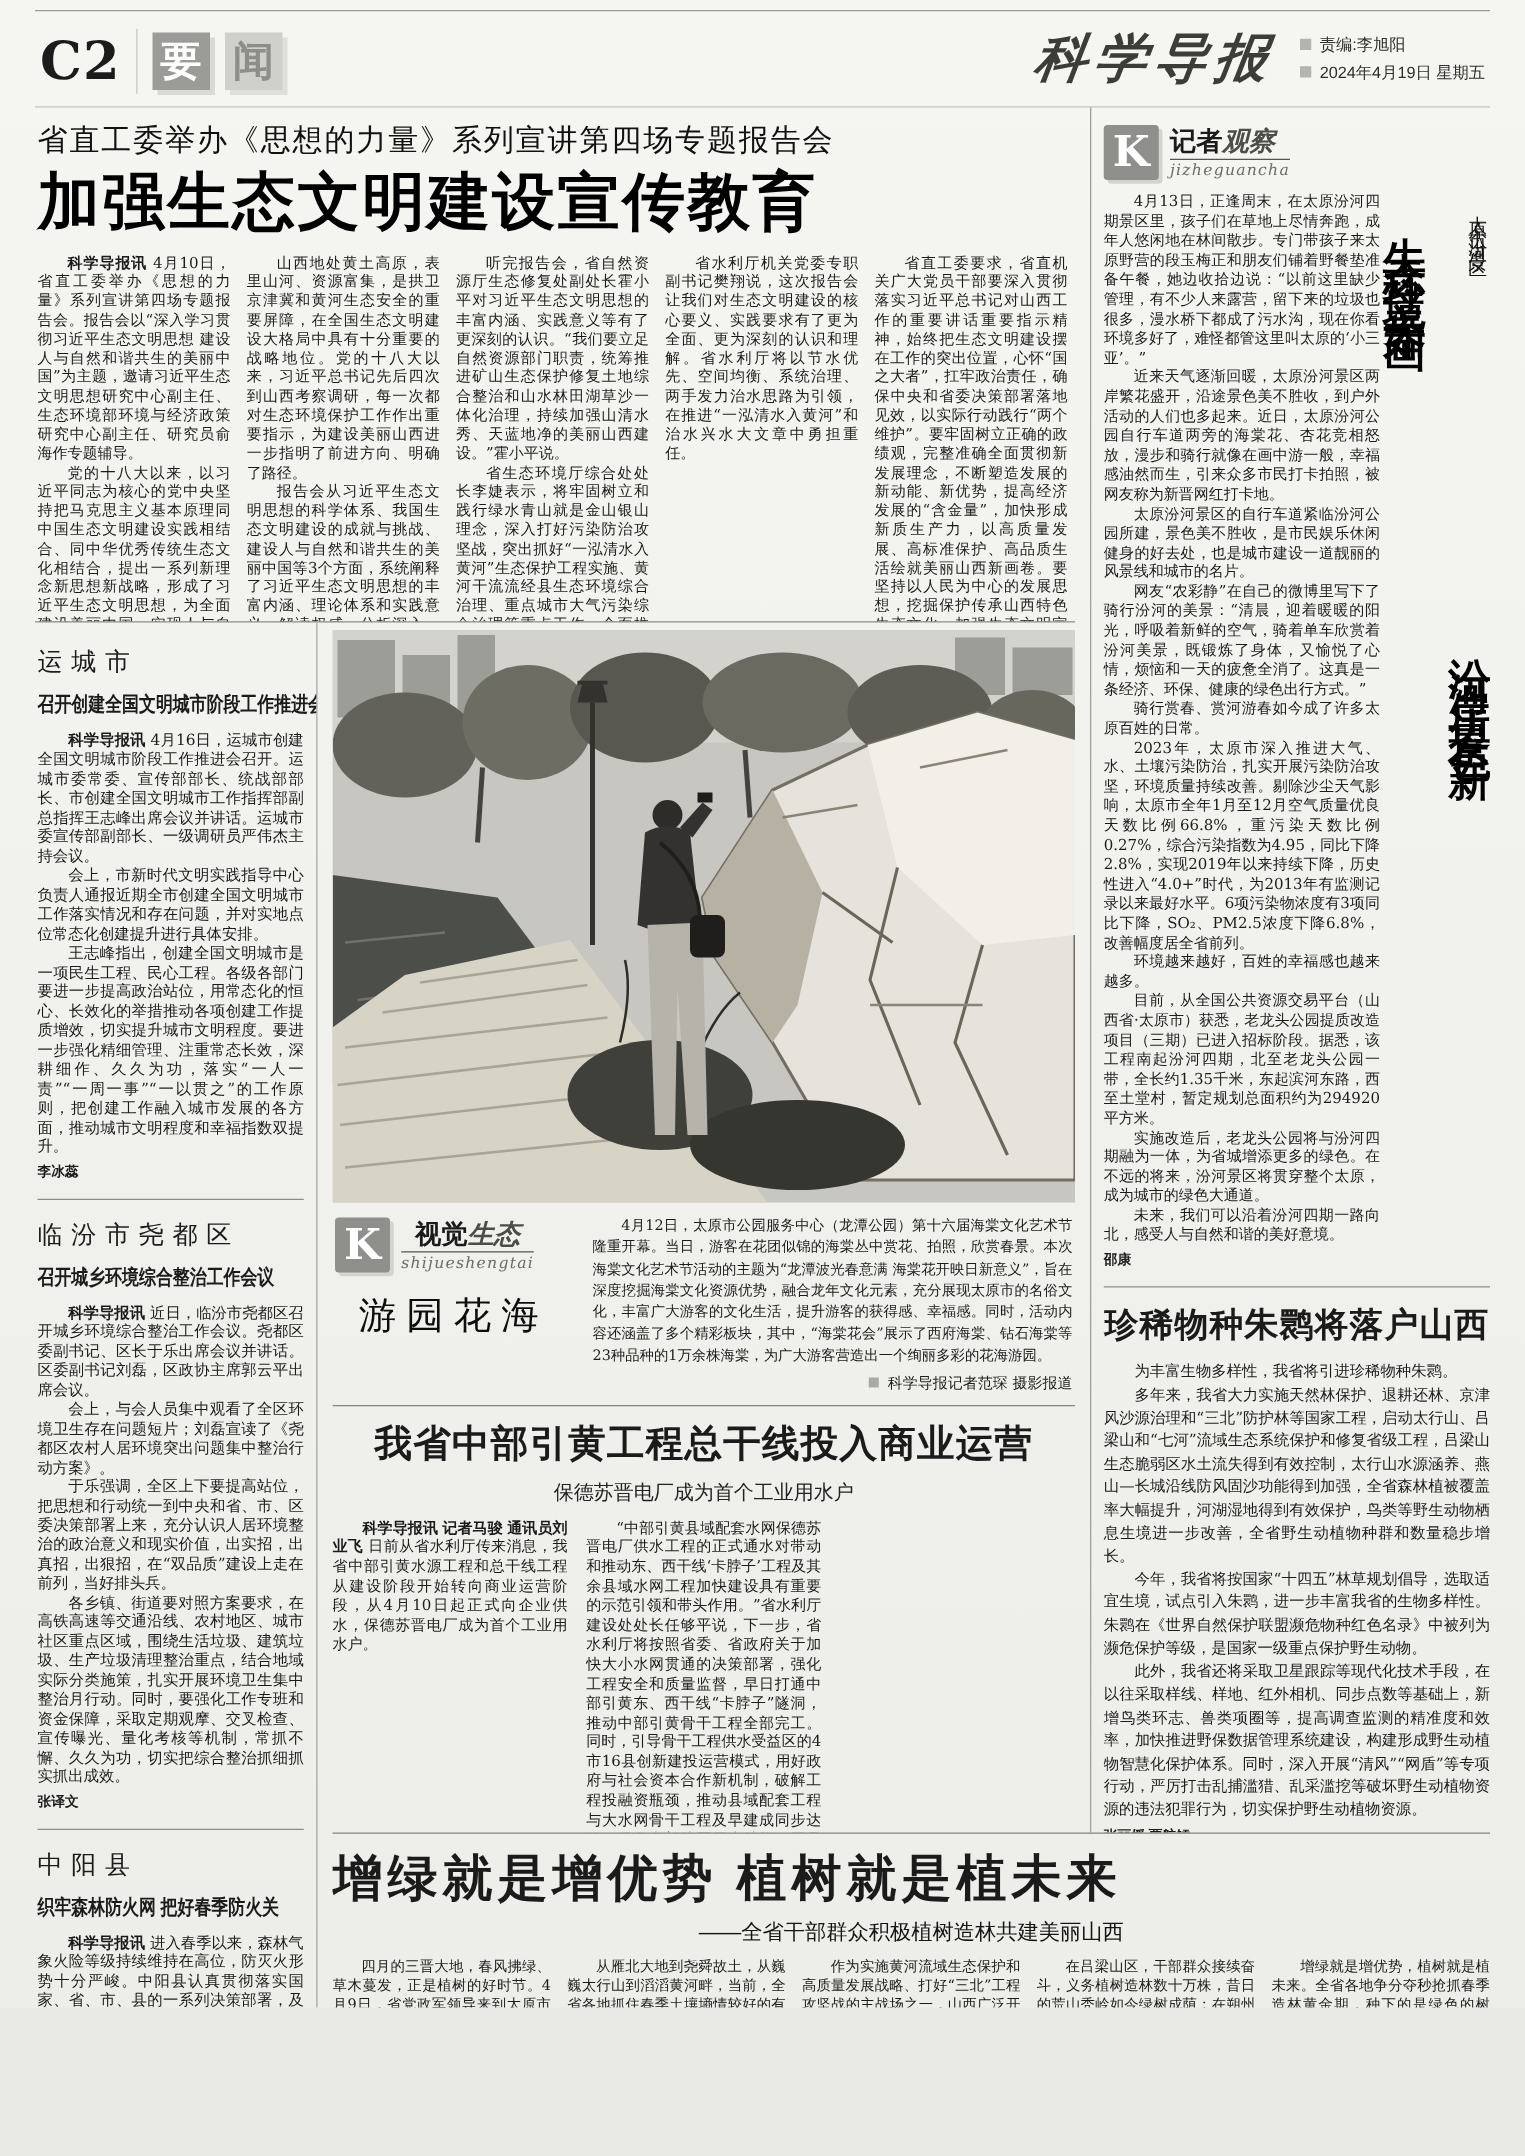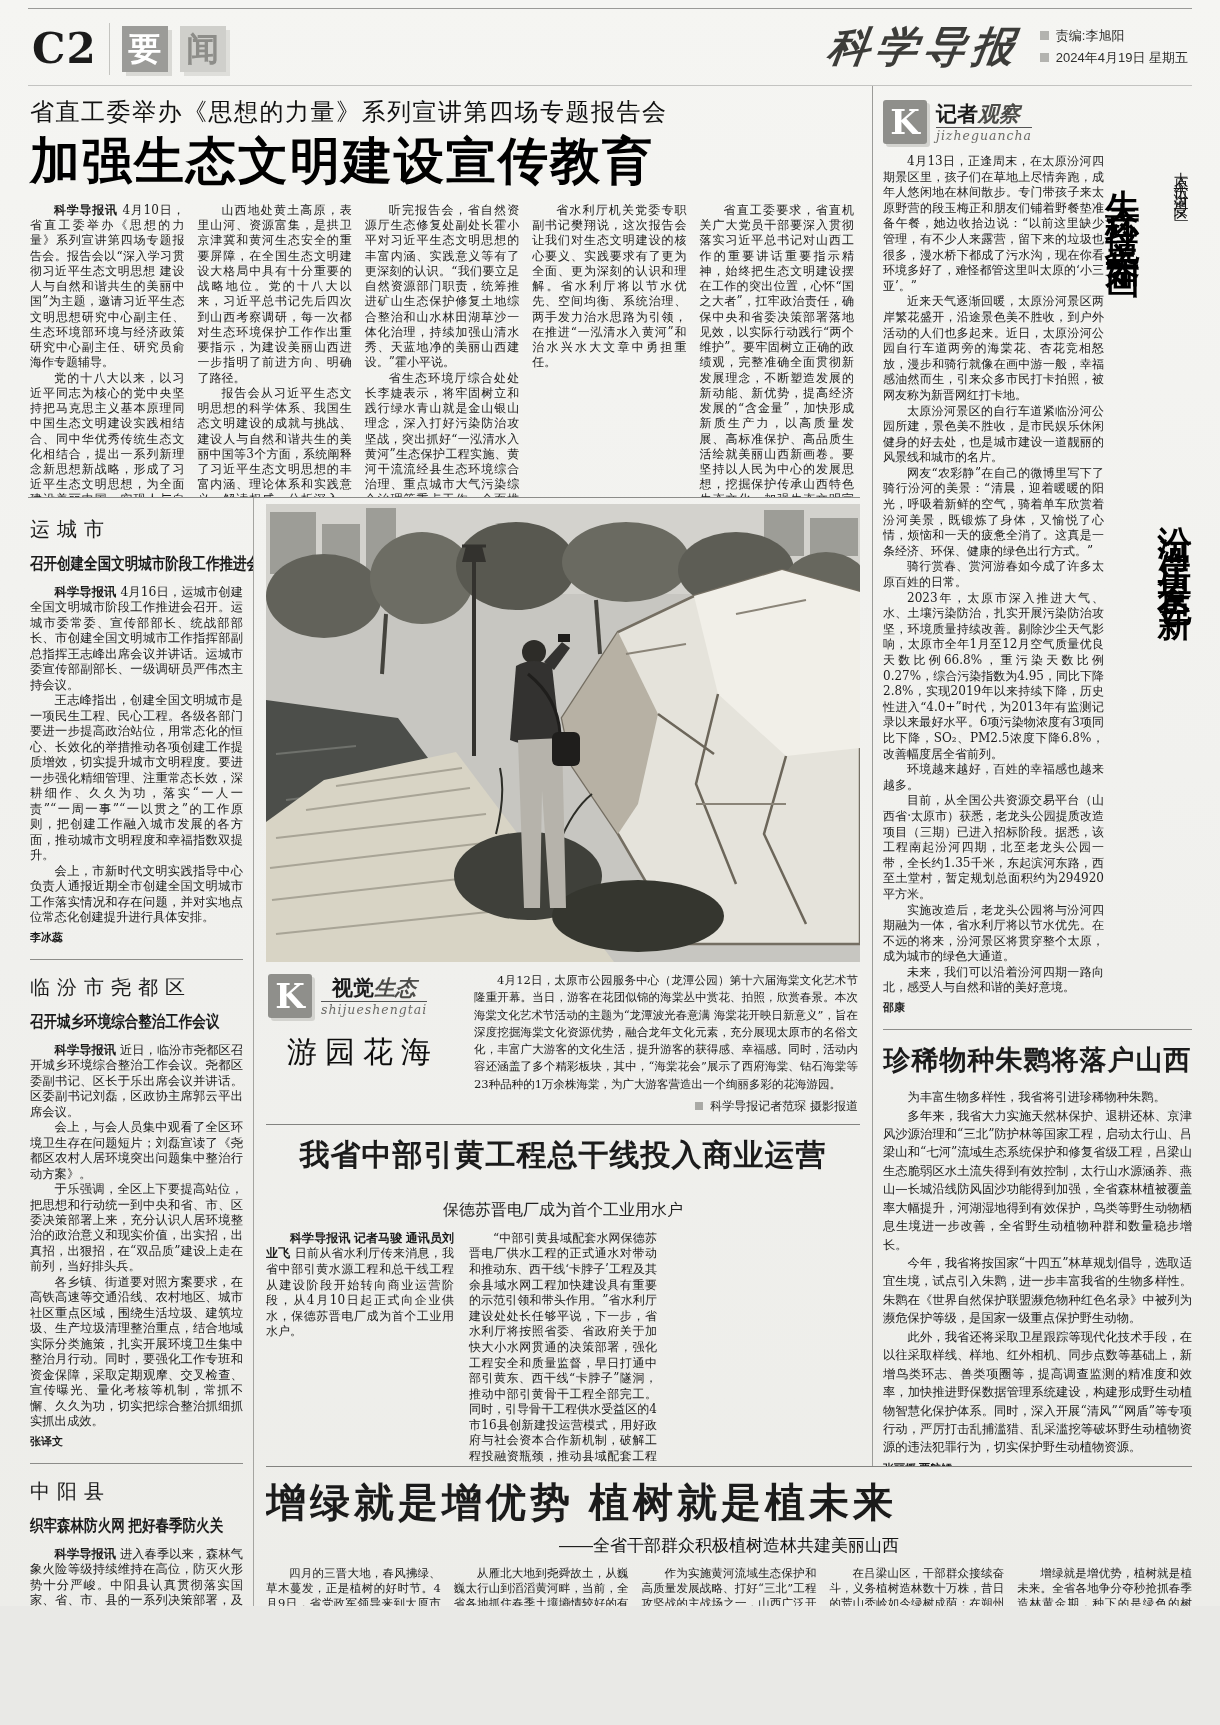--- a/index.html
+++ b/index.html
@@ -63,21 +63,21 @@
   .photo svg{display:block;width:100%;height:100%}
   .caption-sec{display:flex;gap:16px;padding:10px 2px 9px}
   .caption-left{flex:0 0 190px;text-align:center}
   .caption-left .klogo-row{justify-content:flex-start;margin:2px 0 14px}
   .caption-title{font-family:"Liberation Sans",sans-serif;font-size:30px;letter-spacing:8px;color:#0d0d0d}
   .caption-text{flex:1;font-size:11.5px;line-height:1.5;text-align:justify}
   .caption-para{text-indent:2em}
   .caption-credit{text-align:right;font-size:12px;margin-top:4px;color:#1e1e1c}
   
   .yellow{border-top:1px solid #82827f;padding-top:10px;flex:1;overflow:hidden}
-  .y-headline{font-family:"Liberation Sans",sans-serif;font-weight:bold;font-size:30px;text-align:center;letter-spacing:1px;margin-bottom:24px}
+  .y-headline{font-family:"Liberation Sans",sans-serif;font-weight:bold;font-size:30px;text-align:center;letter-spacing:1px;margin-bottom:8px}
   .y-subhead{font-family:"Liberation Sans",sans-serif;font-size:16px;text-align:center;color:#222;margin-bottom:10px}
   .cols3{column-count:3;column-gap:15px}
   .cols3 .bp{font-size:12px;line-height:1.3}
   
   .bottom{grid-area:bottom;border-top:1px solid #82827f;padding-top:8px;overflow:hidden}
   .b-headline{font-family:"Liberation Sans",sans-serif;font-weight:bold;font-size:40px;text-align:left;letter-spacing:4px;margin-bottom:4px}
   .b-subhead{font-family:"Liberation Sans",sans-serif;font-size:17px;text-align:center;margin-bottom:9px;color:#151515}
   .cols5b{column-count:5;column-gap:13px}
   .cols5b .bp{font-size:11.5px;line-height:1.3}
 </style>
@@ -134,21 +134,21 @@
         <div class="observer-body body-text">
           <div>
               <p class="bp">4月13日，正逢周末，在太原汾河四期景区里，孩子们在草地上尽情奔跑，成年人悠闲地在林间散步。专门带孩子来太原野营的段玉梅正和朋友们铺着野餐垫准备午餐，她边收拾边说：“以前这里缺少管理，有不少人来露营，留下来的垃圾也很多，漫水桥下都成了污水沟，现在你看环境多好了，难怪都管这里叫太原的‘小三亚’。”</p>
               <p class="bp">近来天气逐渐回暖，太原汾河景区两岸繁花盛开，沿途景色美不胜收，到户外活动的人们也多起来。近日，太原汾河公园自行车道两旁的海棠花、杏花竞相怒放，漫步和骑行就像在画中游一般，幸福感油然而生，引来众多市民打卡拍照，被网友称为新晋网红打卡地。</p>
               <p class="bp">太原汾河景区的自行车道紧临汾河公园所建，景色美不胜收，是市民娱乐休闲健身的好去处，也是城市建设一道靓丽的风景线和城市的名片。</p>
               <p class="bp">网友“农彩静”在自己的微博里写下了骑行汾河的美景：“清晨，迎着暖暖的阳光，呼吸着新鲜的空气，骑着单车欣赏着汾河美景，既锻炼了身体，又愉悦了心情，烦恼和一天的疲惫全消了。这真是一条经济、环保、健康的绿色出行方式。”</p>
               <p class="bp">骑行赏春、赏河游春如今成了许多太原百姓的日常。</p>
               <p class="bp">2023年，太原市深入推进大气、水、土壤污染防治，扎实开展污染防治攻坚，环境质量持续改善。剔除沙尘天气影响，太原市全年1月至12月空气质量优良天数比例66.8%，重污染天数比例0.27%，综合污染指数为4.95，同比下降2.8%，实现2019年以来持续下降，历史性进入“4.0+”时代，为2013年有监测记录以来最好水平。6项污染物浓度有3项同比下降，SO₂、PM2.5浓度下降6.8%，改善幅度居全省前列。</p>
               <p class="bp">环境越来越好，百姓的幸福感也越来越多。</p>
               <p class="bp">目前，从全国公共资源交易平台（山西省·太原市）获悉，老龙头公园提质改造项目（三期）已进入招标阶段。据悉，该工程南起汾河四期，北至老龙头公园一带，全长约1.35千米，东起滨河东路，西至土堂村，暂定规划总面积约为294920平方米。</p>
-              <p class="bp">实施改造后，老龙头公园将与汾河四期融为一体，省水利厅将以节水优先。在不远的将来，汾河景区将贯穿整个太原，成为城市的绿色大通道。</p>
+              <p class="bp">实施改造后，老龙头公园将与汾河四期融为一体，为省城增添更多的绿色。在不远的将来，汾河景区将贯穿整个太原，成为城市的绿色大通道。</p>
               <p class="bp">未来，我们可以沿着汾河四期一路向北，感受人与自然和谐的美好意境。</p>
             </div>
           <div class="byline">邵康</div>
         </div>
         <div class="vhead">
           <span class="vkicker">太原市汾河景区</span>
           <span class="vline one">生态环境美如画</span>
           <span class="vline two">汾河岸边景色新</span>
         </div>
       </div>
@@ -167,22 +167,22 @@
     </aside>
 
     <aside class="rail">
 
       <article class="rail-article">
         <div class="rail-kicker">运城市</div>
         <h3 class="rail-headline">召开创建全国文明城市阶段工作推进会</h3>
         <div class="rail-body body-text">
           <p class="bp"><span class="lead">科学导报讯</span><span> 4月16日，运城市创建全国文明城市阶段工作推进会召开。运城市委常委、宣传部部长、统战部部长、市创建全国文明城市工作指挥部副总指挥王志峰出席会议并讲话。运城市委宣传部副部长、一级调研员严伟杰主持会议。</span></p>
           <div>
+              <p class="bp">会上，市新时代文明实践指导中心负责人通报近期全市创建全国文明城市工作落实情况和存在问题，并对实地点位常态化创建提升进行具体安排。</p>
               <p class="bp">王志峰指出，创建全国文明城市是一项民生工程、民心工程。各级各部门要进一步提高政治站位，用常态化的恒心、长效化的举措推动各项创建工作提质增效，切实提升城市文明程度。要进一步强化精细管理、注重常态长效，深耕细作、久久为功，落实“一人一责”“一周一事”“一以贯之”的工作原则，把创建工作融入城市发展的各方面，推动城市文明程度和幸福指数双提升。</p>
-              <p class="bp">会上，市新时代文明实践指导中心负责人通报近期全市创建全国文明城市工作落实情况和存在问题，并对实地点位常态化创建提升进行具体安排。</p>
             </div>
           <div class="byline">李冰蕊</div>
         </div>
       </article>
 
       <article class="rail-article">
         <div class="rail-kicker">临汾市尧都区</div>
         <h3 class="rail-headline">召开城乡环境综合整治工作会议</h3>
         <div class="rail-body body-text">
           <p class="bp"><span class="lead">科学导报讯</span><span> 近日，临汾市尧都区召开城乡环境综合整治工作会议。尧都区委副书记、区长于乐出席会议并讲话。区委副书记刘磊，区政协主席郭云平出席会议。</span></p>

